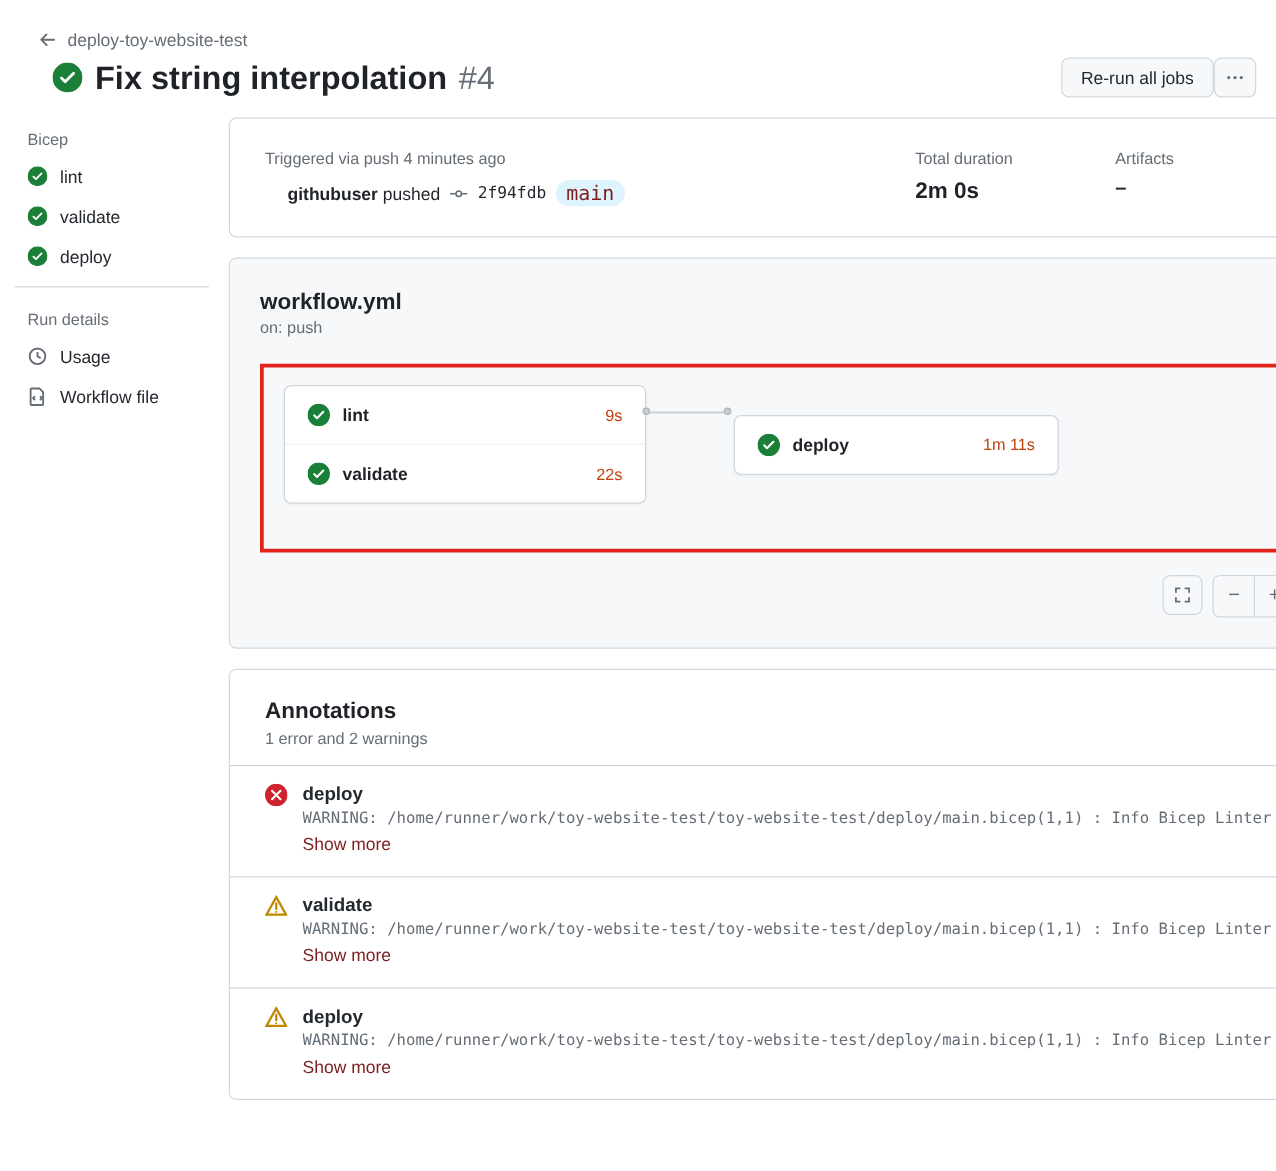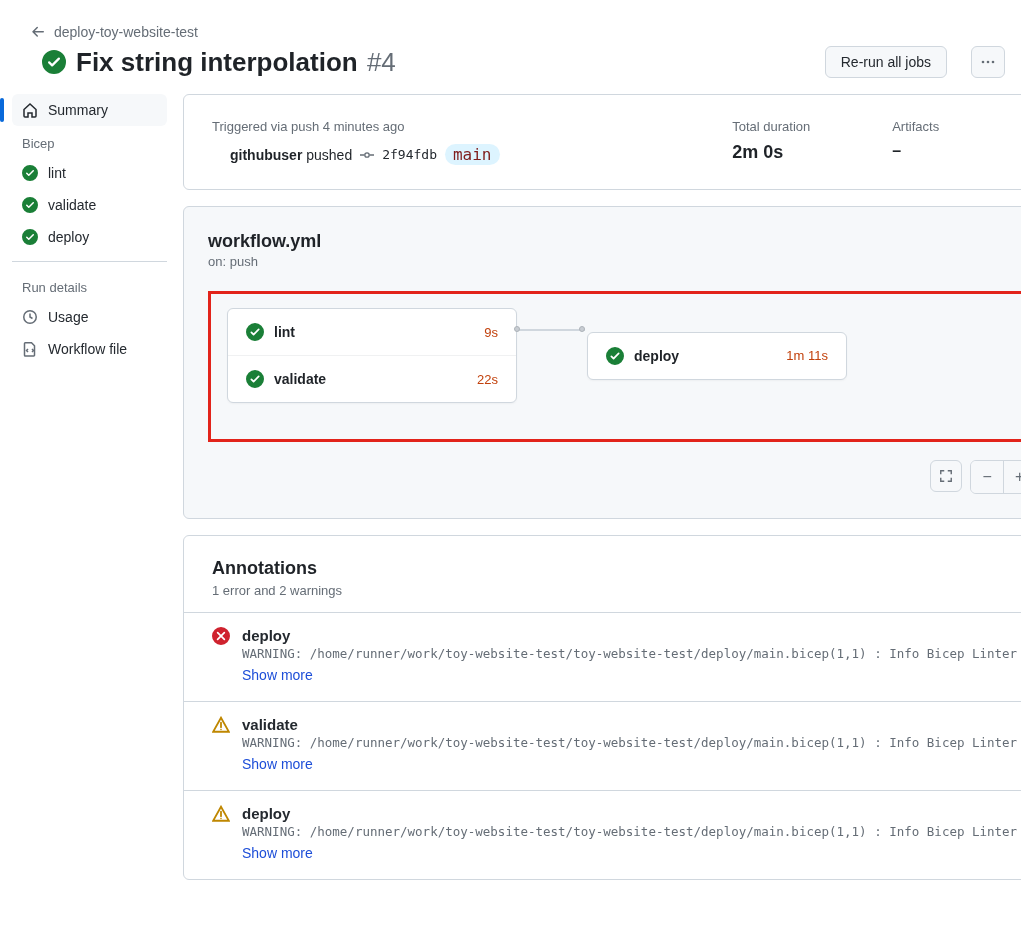--- a/index.html
+++ b/index.html
@@ -20,21 +20,21 @@
   .breadcrumb-text { color: #656d76; font-size: 14px; }
   .title-row {
     display: flex;
     align-items: center;
     justify-content: space-between;
     padding: 6px 16px 16px 42px;
   }
   .title-left { display:flex; align-items:center; gap:10px; }
   .title-text { font-size: 26px; font-weight:600; }
   .title-badge { font-size:26px; font-weight:400; color:#656d76; margin-left:2px; }
-  .title-right { display:flex; gap:24px; }
+  .title-right { display:flex; gap:0; }
   .btn { border:1px solid #d0d7de; background:#f6f8fa; border-radius:6px; padding:7px 15px; font-size:14px; font-weight:500; cursor:pointer; color:#24292f; }
   .btn-icon { padding:6px 8px; display:flex; align-items:center; justify-content:center; }
   .body-row { display:flex; gap:16px; padding:0 12px 20px 12px; }
   .sidebar { width:155px; flex-shrink:0; }
   .side-item { display:flex; align-items:center; gap:10px; padding:8px 10px; border-radius:6px; font-size:14px; cursor:pointer; color:#24292f;}
   .side-item.active { background:#f6f8fa; font-weight:500; position:relative;}
   .side-item.active::before { content:""; position:absolute; left:-12px; top:4px; bottom:4px; width:4px; background:#0969da; border-radius:4px;}
   .side-heading{ font-size:13px; color:#656d76; padding:10px 10px 6px; }
   .side-divider { border-top:1px solid #d0d7de; margin:8px 0;}
   .main { flex:1; display:flex; flex-direction:column; gap:16px; }
@@ -66,21 +66,21 @@
   .mini-group{ display:flex; border:1px solid #d0d7de;border-radius:6px;overflow:hidden;}
   .mini-group .mini-btn{border:none;border-radius:0;}
   .mini-group .mini-btn + .mini-btn{border-left:1px solid #d0d7de;}
   .ann-head{ padding:22px 28px 14px; }
   .ann-title{ font-size:18px;font-weight:600;margin-bottom:4px;}
   .ann-sub{ font-size:13px;color:#656d76;}
   .ann-item{ border-top:1px solid #d0d7de; padding:14px 28px 18px; display:flex; gap:12px; align-items:flex-start;}
   .ann-body{ flex:1; min-width:0;}
   .ann-name{ font-weight:600; font-size:15px; color:#24292f;}
   .ann-msg{ font-family:ui-monospace,monospace; font-size:12.5px; color:#656d76; white-space:nowrap; overflow:hidden; text-overflow:ellipsis; margin-top:2px;}
-  .show-more{ color:#1d4ed8; font-size:14px; margin-top:6px; cursor:pointer; display:inline-block;}
+  .show-more{ color:#7f1d1d; font-size:14px; margin-top:6px; cursor:pointer; display:inline-block;}
   svg{display:block;}
   .icon-check { width:18px;height:18px; fill:#1a7f37;}
   .icon-check-big{ width:24px;height:24px; fill:#1a7f37;}
   .icon-check-sm { width:16px;height:16px; fill:#1a7f37;}
   .user-bold{font-weight:600;}
   .artifacts-dash{ font-size:16px;font-weight:600;}
   .commit-icon { display:inline-flex; align-items:center;}
 </style>
 </head>
 <body>
@@ -111,26 +111,20 @@
             <circle cx="3" cy="8" r="1.3"></circle>
             <circle cx="8" cy="8" r="1.3"></circle>
             <circle cx="13" cy="8" r="1.3"></circle>
           </svg>
       </button>
     </div>
   </div>
 
   <div class="body-row">
     <div class="sidebar">
-      <div class="side-item active">
-        <svg width="16" height="16" viewBox="0 0 16 16" fill="none" stroke="#24292f" stroke-width="1.5">
-            <path d="M2 7.5 8 2l6 5.5V14a1 1 0 0 1-1 1h-3v-4H6v4H3a1 1 0 0 1-1-1Z"></path>
-          </svg>
-        <span>Summary</span>
-      </div>
       <div class="side-heading">Bicep</div>
       <div class="side-item">
         <svg class="icon-check-sm" viewBox="0 0 16 16">
             <path d="M8 16A8 8 0 1 1 8 0a8 8 0 0 1 0 16Zm3.78-9.72a.75.75 0 1 0-1.06-1.06L6.75 9.19 5.28 7.72a.75.75 0 0 0-1.06 1.06l2 2a.75.75 0 0 0 1.06 0Z"></path>
           </svg>
         <span>lint</span>
       </div>
       <div class="side-item">
         <svg class="icon-check-sm" viewBox="0 0 16 16">
             <path d="M8 16A8 8 0 1 1 8 0a8 8 0 0 1 0 16Zm3.78-9.72a.75.75 0 1 0-1.06-1.06L6.75 9.19 5.28 7.72a.75.75 0 0 0-1.06 1.06l2 2a.75.75 0 0 0 1.06 0Z"></path>

